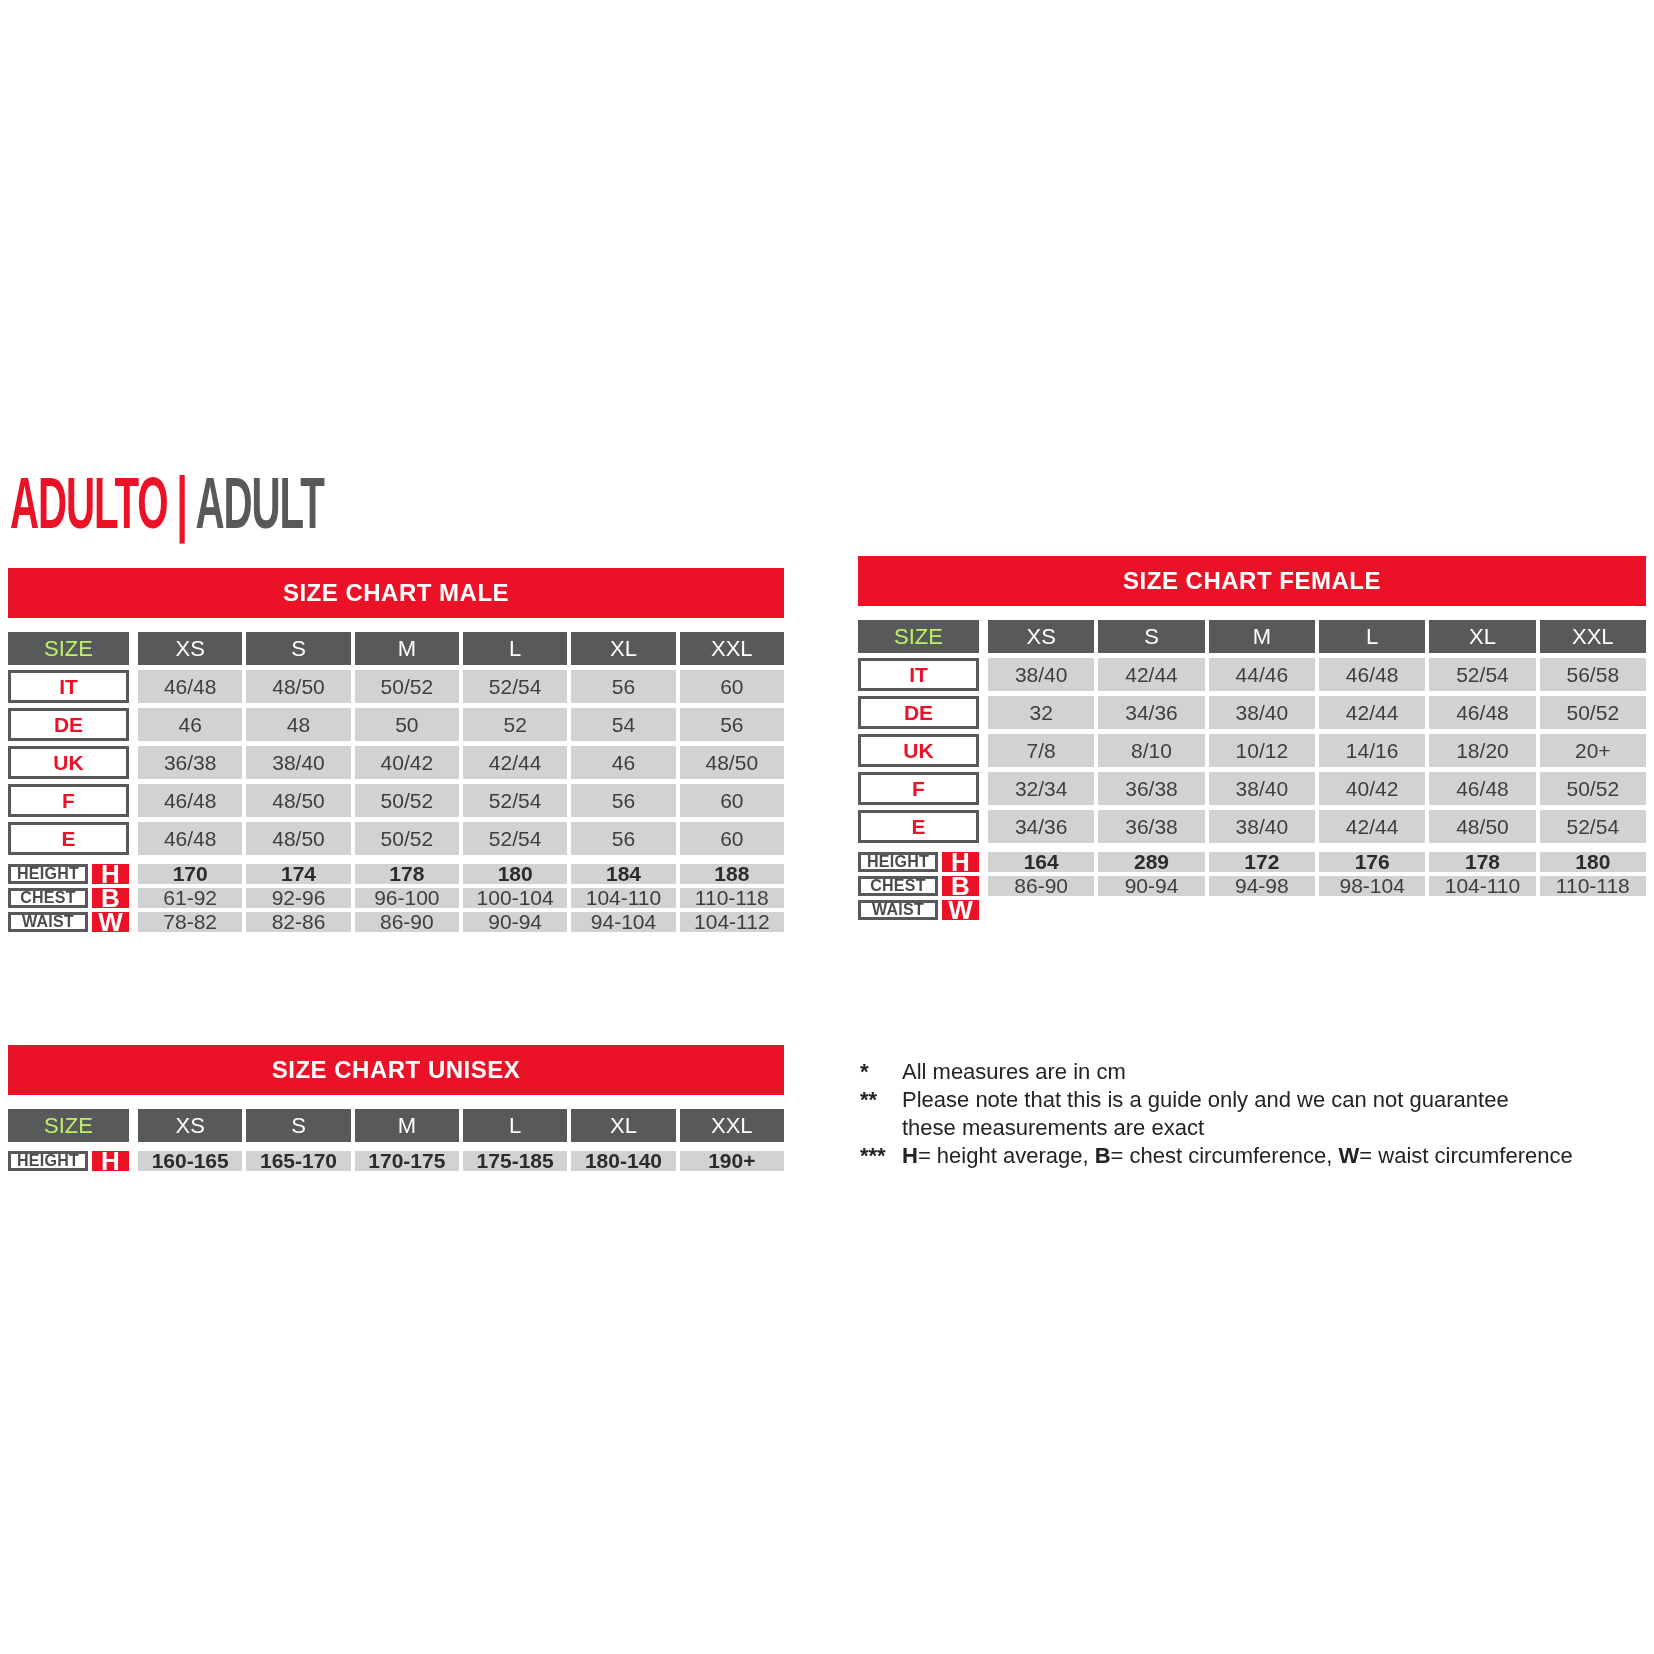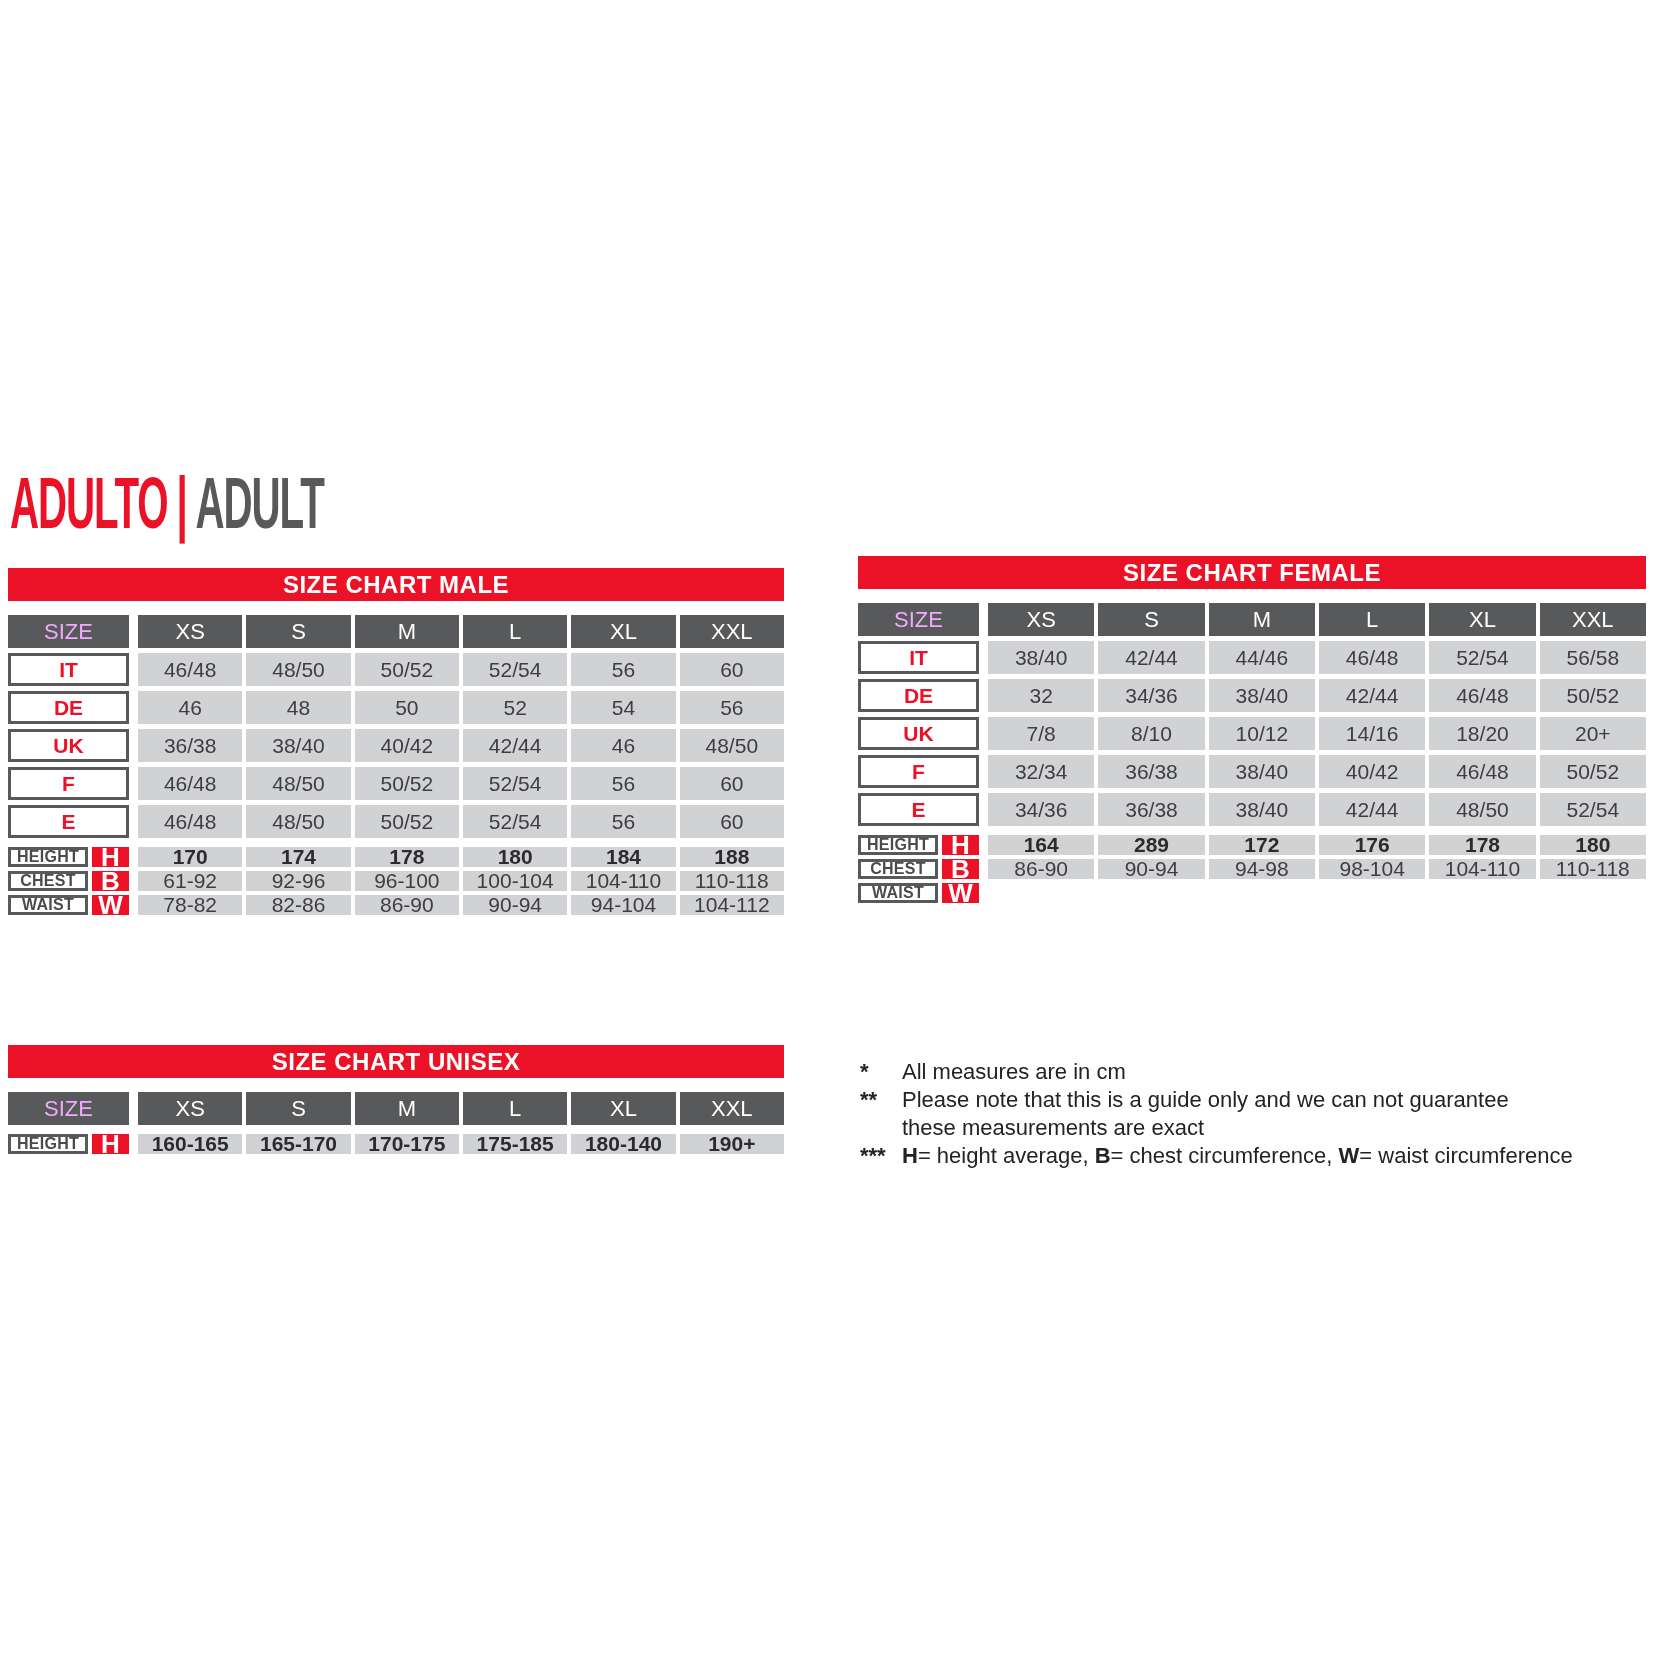--- a/index.html
+++ b/index.html
@@ -25,31 +25,31 @@
   .t-sep { color: var(--red); margin: 0 16px; }
   .t-gray { color: var(--dkgray); }
 
   .size-table { position: absolute; }
   #table-male   { left: 8px;   top: 568px;  width: 776px; }
   #table-female { left: 858px; top: 556px;  width: 788px; }
   #table-unisex { left: 8px;   top: 1045px; width: 776px; }
 
   .bar {
     background: var(--red); color: #fff;
-    height: 33px; margin-bottom: 14px;
+    height: 50px; margin-bottom: 14px;
     font-size: 24px; font-weight: bold; letter-spacing: .5px;
     display: flex; align-items: center; justify-content: center;
   }
   .t-row { display: flex; height: 33px; margin-bottom: 5px; }
   .lab-area { flex: 0 0 121px; margin-right: 9px; display: flex; }
   .data-area { flex: 1; display: flex; gap: 4px; }
   .data-area > div { flex: 1 1 0; display: flex; align-items: center; justify-content: center; }
 
   .head .size-head {
-    flex: 1; background: var(--dkgray); color: #f0abfc; font-size: 22px;
+    flex: 1; background: var(--dkgray); color: #bef264; font-size: 22px;
     display: flex; align-items: center; justify-content: center;
   }
   .head .col-head { background: var(--dkgray); color: #fff; font-size: 22px; }
 
   .label-box {
     flex: 1; background: #fff; border: 3px solid var(--dkgray);
     color: var(--red); font-weight: bold; font-size: 21px;
     display: flex; align-items: center; justify-content: center;
   }
   .cell { background: var(--cellgray); color: var(--celltext); font-size: 21px; }

